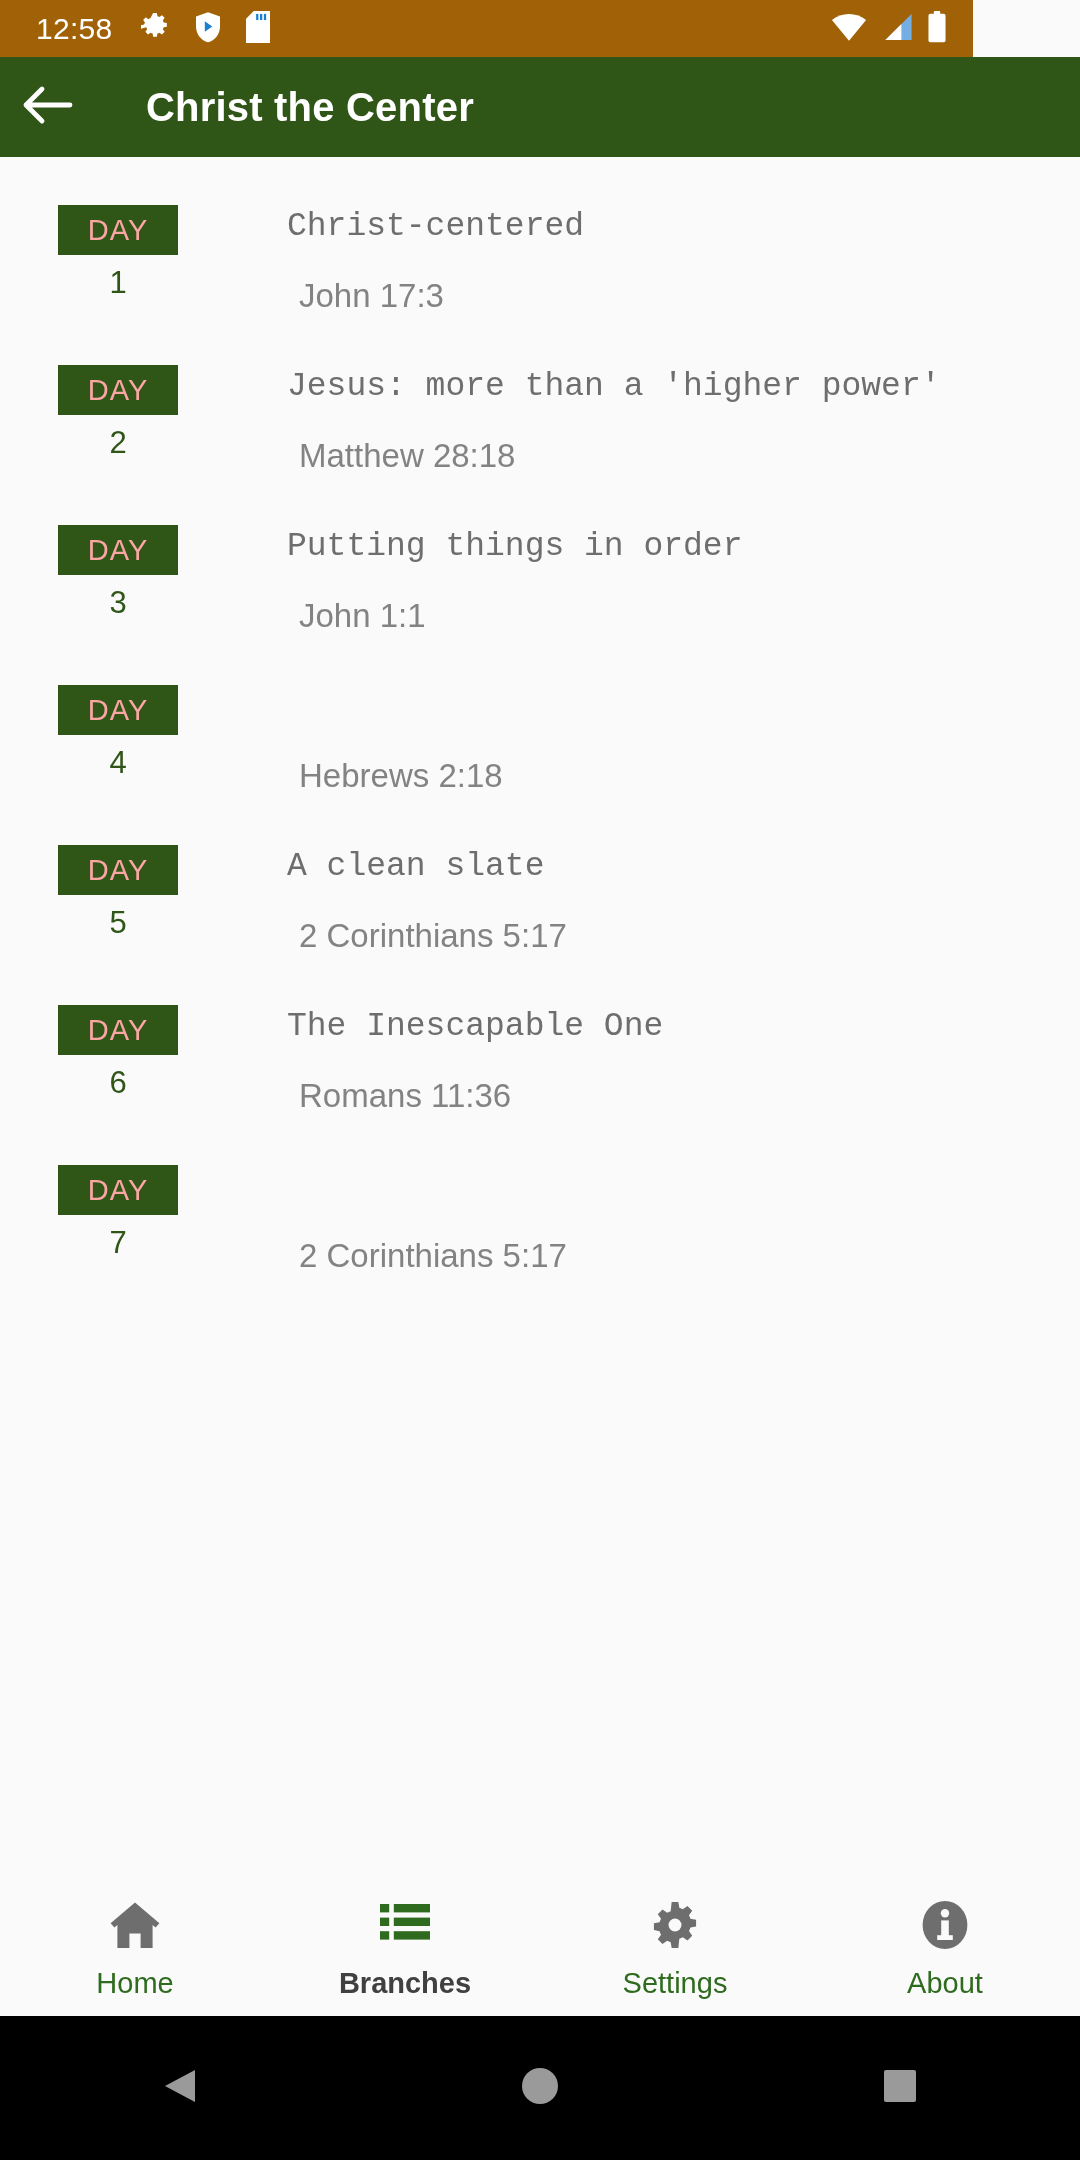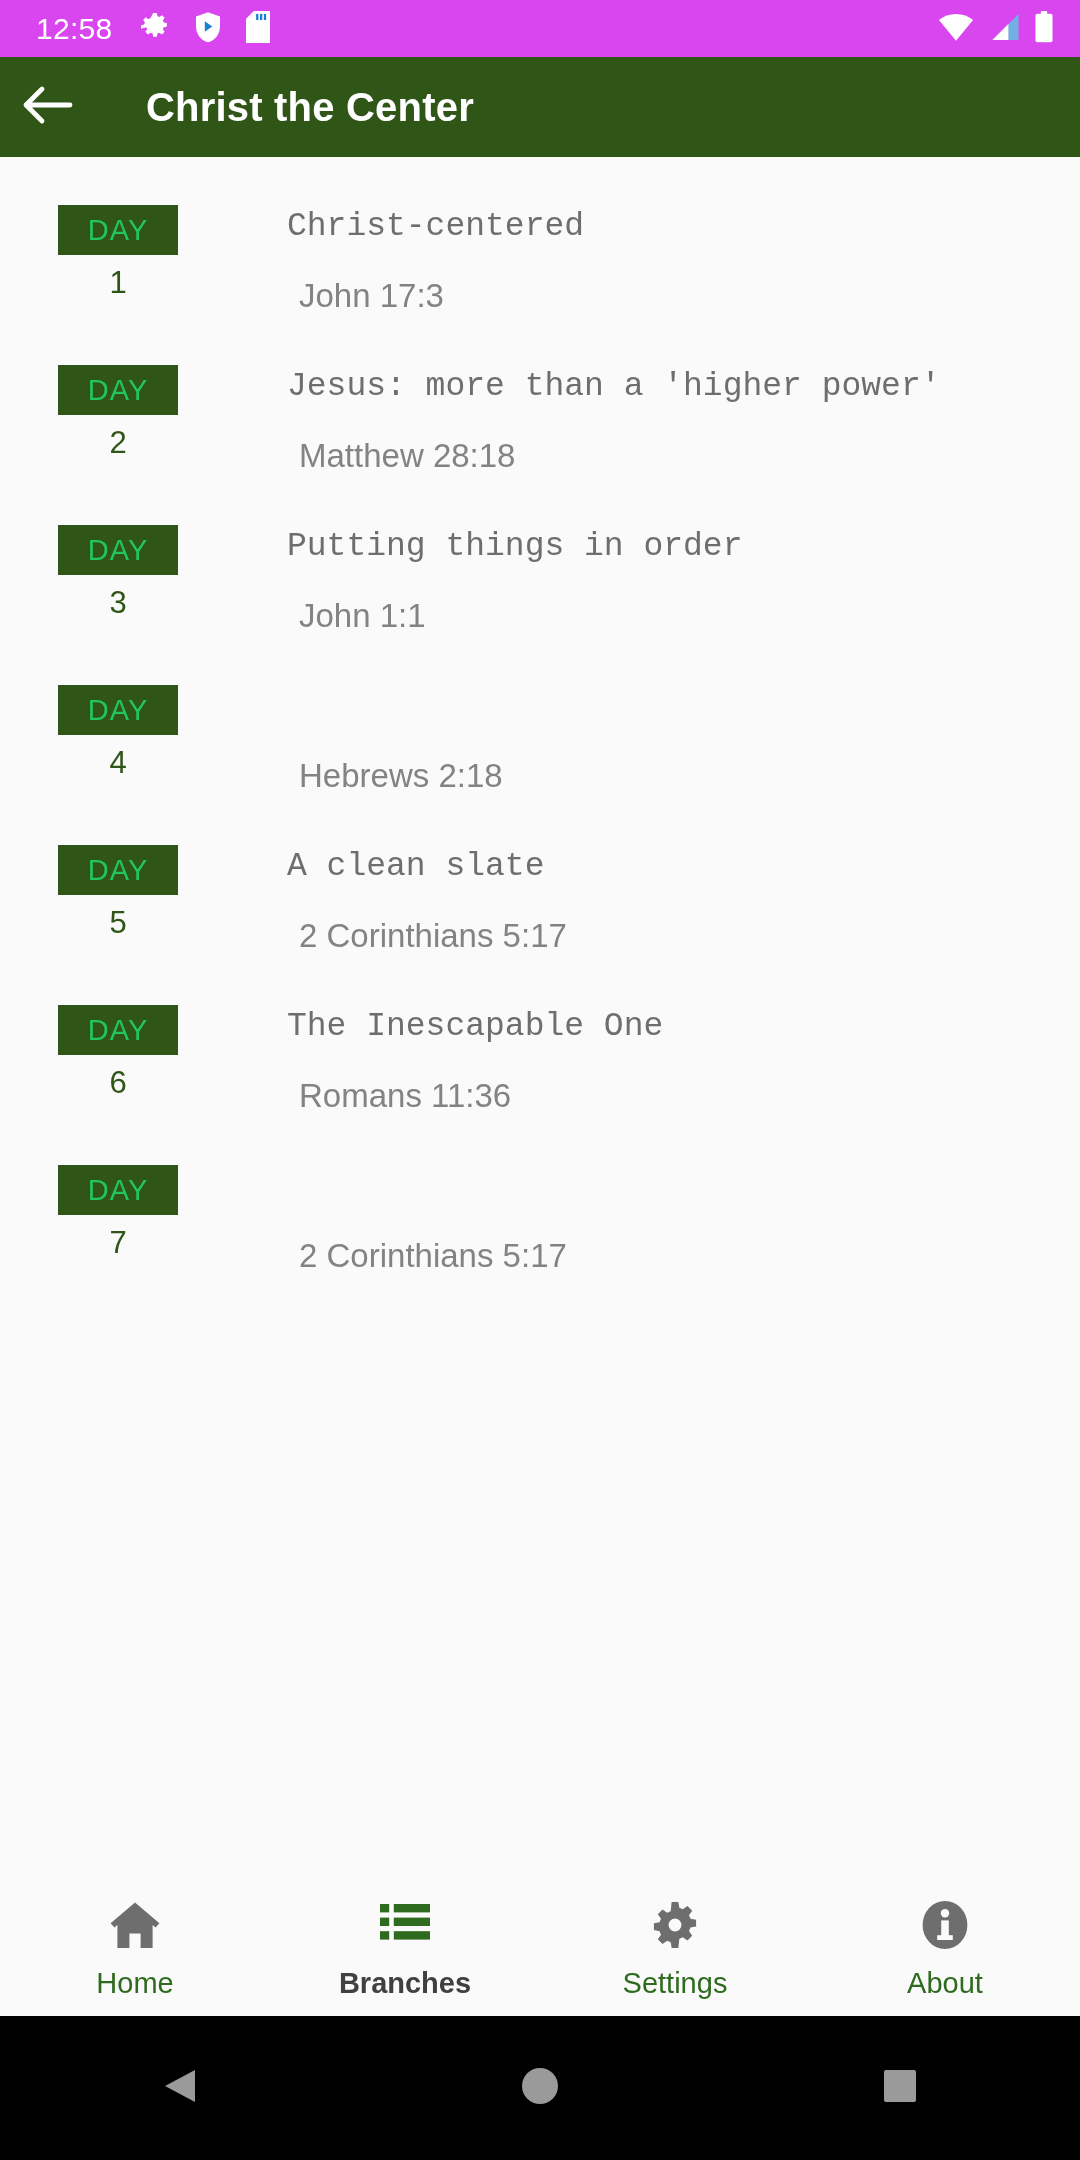--- a/index.html
+++ b/index.html
@@ -6,22 +6,22 @@
   html,body { width:1080px; height:2160px; }
   body {
     font-family:"Liberation Sans", sans-serif;
     background:#fafafa;
     overflow:hidden;
   }
   .phone { position:relative; width:1080px; height:2160px; background:#fafafa; }
 
   
   .statusbar {
-    position:absolute; top:0; left:0; width:1080px; height:57px;
-    background:#d946ef; display:flex; align-items:center;
+    position:absolute; top:0; left:0; width:973px; height:57px;
+    background:#a16207; display:flex; align-items:center;
     padding:0 26px 0 36px;
   }
   .sb-time {
     color:#ffffff; font-size:30px; letter-spacing:.3px;
     font-family:"Liberation Sans", sans-serif; line-height:1;
   }
   .sb-left-icons { display:flex; align-items:center; gap:22px; margin-left:26px; }
   .sb-right { margin-left:auto; display:flex; align-items:center; gap:14px; }
   .sb-icon { display:block; }
 
@@ -46,21 +46,21 @@
   }
   .row {
     height:160px; position:relative; cursor:pointer;
   }
   .badge {
     position:absolute; left:58px; top:24px;
     width:120px; height:50px; background:#2f5517;
     display:flex; align-items:center; justify-content:center;
   }
   .badge-text {
-    color:#22c55e; font-size:29px; letter-spacing:1px; line-height:1;
+    color:#fca5a5; font-size:29px; letter-spacing:1px; line-height:1;
   }
   .daynum {
     position:absolute; left:58px; top:86px; width:120px;
     text-align:center; color:#2f5517; font-size:31px; line-height:1;
   }
   .row-title {
     position:absolute; left:287px; top:26px;
     color:#6e6e6e; font-size:33px; line-height:1.2;
     white-space:nowrap;
     font-family:Liberation Mono, monospace;

